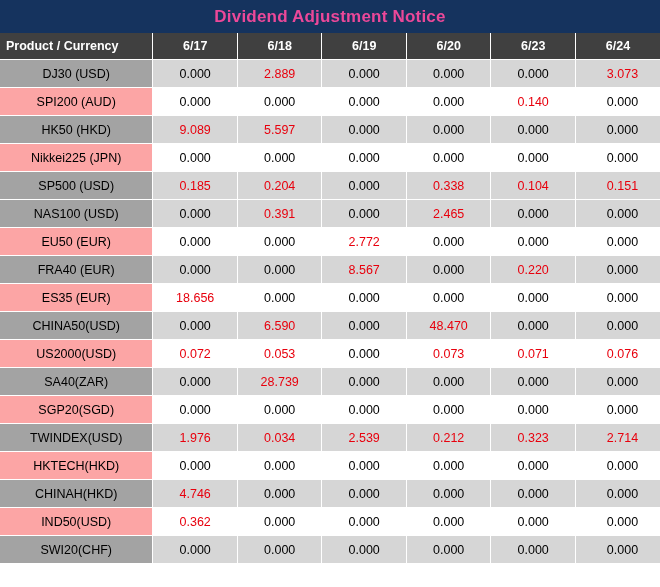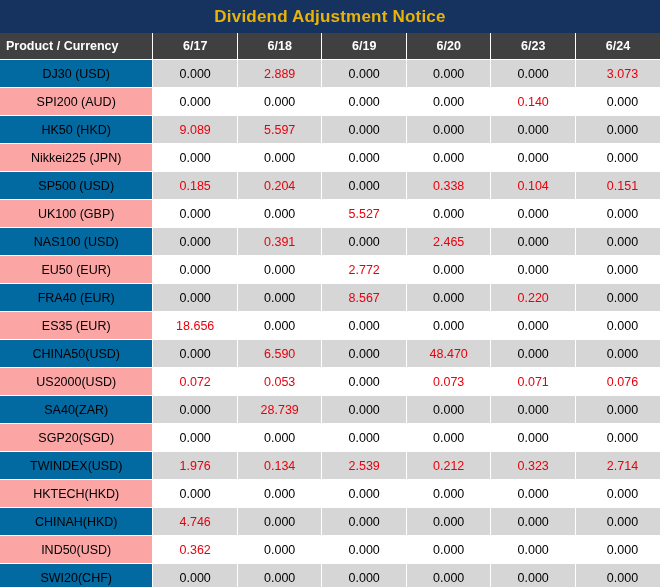--- a/index.html
+++ b/index.html
@@ -12,21 +12,21 @@
     height: 587px;
     font-family: "Liberation Sans", sans-serif;
     overflow: hidden;
   }
   .notice {
     width: 660px;
     box-sizing: border-box;
   }
   .title-bar {
     background: #15335e;
-    color: #eab308;
+    color: #ec4899;
     text-align: center;
     font-size: 17px;
     font-weight: bold;
     height: 33px;
     line-height: 33px;
     letter-spacing: 0.2px;
   }
   table {
     border-collapse: collapse;
     width: 660px;
@@ -64,21 +64,21 @@
   }
   tbody td:last-child { border-right: none; padding-left: 9px; }
   tbody td.label {
     background: #fca5a5;
     font-size: 12.5px;
   }
   tbody tr.alt td {
     background: #d6d6d6;
   }
   tbody tr.alt td.label {
-    background: #0369a1;
+    background: #a3a3a3;
   }
   tbody tr td.label {
     border-right: 1px solid #ffffff;
   }
   td.v-red { color: #e8000d; }
   td.v-black { color: #000000; }
 </style>
 </head>
 <body>
 
@@ -146,29 +146,20 @@
         </tr>
         <tr class="alt">
           <td class="label">SP500 (USD)</td>
           <td class="v-red">0.185</td>
           <td class="v-red">0.204</td>
           <td class="v-black">0.000</td>
           <td class="v-red">0.338</td>
           <td class="v-red">0.104</td>
           <td class="v-red">0.151</td>
         </tr>
-        <tr>
-          <td class="label">UK100 (GBP)</td>
-          <td class="v-black">0.000</td>
-          <td class="v-black">0.000</td>
-          <td class="v-red">5.527</td>
-          <td class="v-black">0.000</td>
-          <td class="v-black">0.000</td>
-          <td class="v-black">0.000</td>
-        </tr>
         <tr class="alt">
           <td class="label">NAS100 (USD)</td>
           <td class="v-black">0.000</td>
           <td class="v-red">0.391</td>
           <td class="v-black">0.000</td>
           <td class="v-red">2.465</td>
           <td class="v-black">0.000</td>
           <td class="v-black">0.000</td>
         </tr>
         <tr>
@@ -230,21 +221,21 @@
           <td class="v-black">0.000</td>
           <td class="v-black">0.000</td>
           <td class="v-black">0.000</td>
           <td class="v-black">0.000</td>
           <td class="v-black">0.000</td>
           <td class="v-black">0.000</td>
         </tr>
         <tr class="alt">
           <td class="label">TWINDEX(USD)</td>
           <td class="v-red">1.976</td>
-          <td class="v-red">0.134</td>
+          <td class="v-red">0.034</td>
           <td class="v-red">2.539</td>
           <td class="v-red">0.212</td>
           <td class="v-red">0.323</td>
           <td class="v-red">2.714</td>
         </tr>
         <tr>
           <td class="label">HKTECH(HKD)</td>
           <td class="v-black">0.000</td>
           <td class="v-black">0.000</td>
           <td class="v-black">0.000</td>

